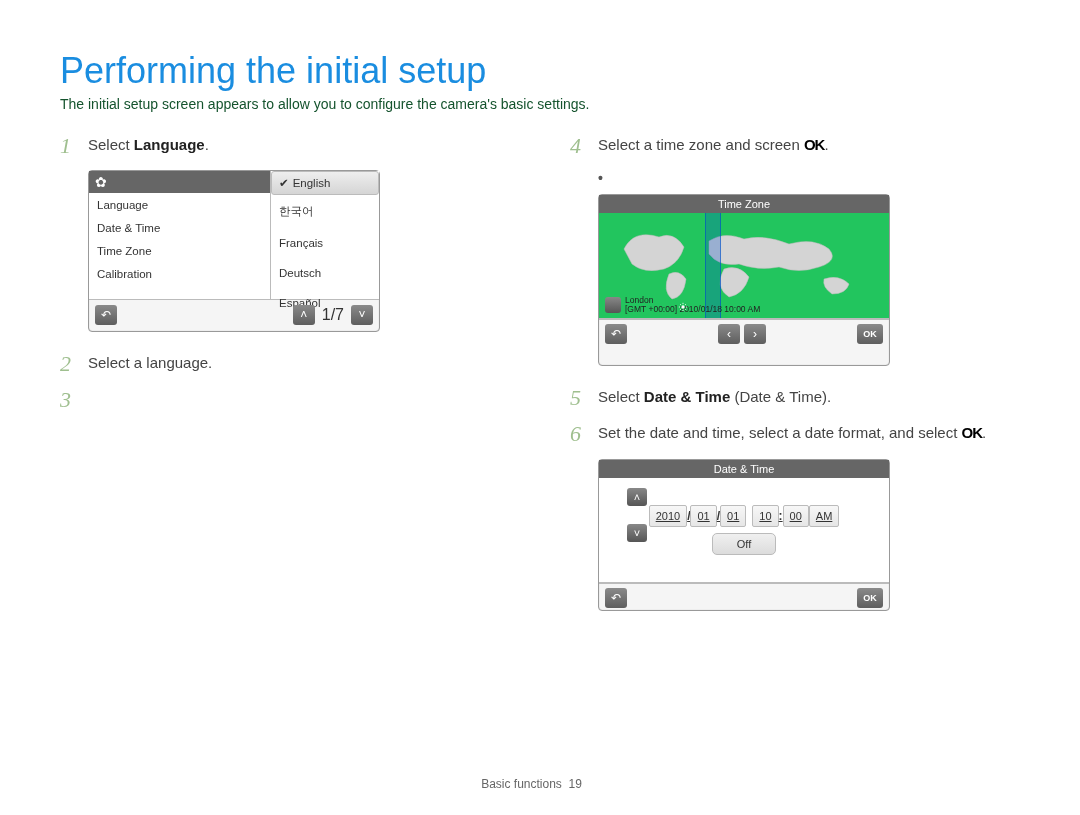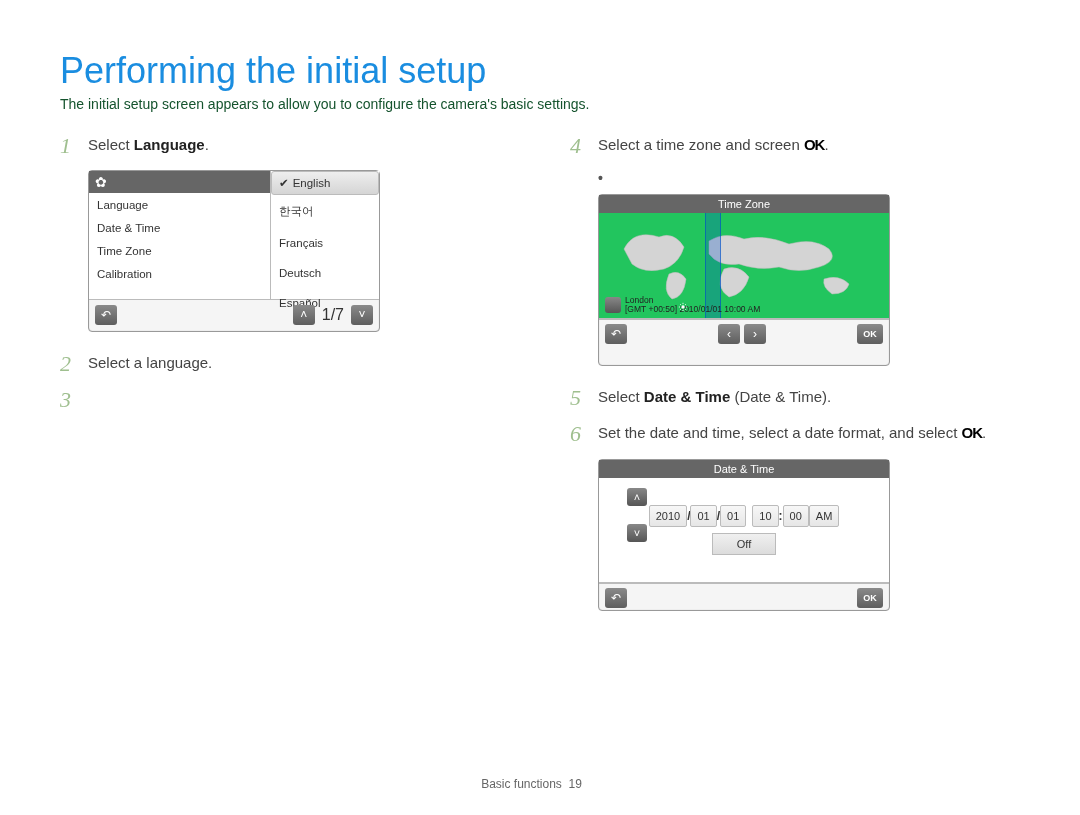--- a/index.html
+++ b/index.html
@@ -40,24 +40,24 @@
   .tz-info svg{width:10px;height:10px;}
   .tz-txt{font-size:8.5px;color:#222;line-height:1.1;}
   .dev2 .dev-foot,.dev3 .dev-foot{height:28px;}
   .nav-center{display:flex;gap:4px;}
   .ok-sq{width:26px;height:20px;background:linear-gradient(#8a8a8a,#5e5e5e);border-radius:3px;display:flex;align-items:center;justify-content:center;color:#fff;font-size:9px;font-weight:bold;}
   .dev3{width:290px;height:150px;}
   .dt-head{height:18px;background:#666;color:#fff;font-size:11px;text-align:center;line-height:18px;}
   .dt-body{height:104px;background:#fff;display:flex;flex-direction:column;align-items:center;justify-content:center;gap:6px;border-bottom:1px solid #bbb;position:relative;}
   .spin-col{position:absolute;left:28px;top:10px;display:flex;flex-direction:column;gap:18px;}
   .spin{width:20px;height:18px;background:linear-gradient(#888,#555);border-radius:3px;display:flex;align-items:center;justify-content:center;color:#fff;font-size:11px;}
-  .dt-row{display:flex;align-items:center;gap:0;font-size:12px;color:#333;}
+  .dt-row{display:flex;align-items:center;gap:0;font-size:12px;color:#333;text-decoration:underline;}
   .dt-cell{background:linear-gradient(#f7f7f7,#e6e6e6);border:1px solid #bbb;border-radius:2px;padding:4px 6px;font-size:11px;}
   .dt-sep{font-weight:bold;}
-  .off-btn{background:linear-gradient(#f0f0f0,#dcdcdc);border:1px solid #bbb;border-radius:0;padding:4px 24px;font-size:11px;}
+  .off-btn{background:linear-gradient(#f0f0f0,#dcdcdc);border:1px solid #bbb;border-radius:5px;padding:4px 24px;font-size:11px;}
   .footer{position:absolute;bottom:24px;left:0;right:17px;text-align:center;font-size:12px;color:#666;}
 </style>
 </head>
 <body>
 
 <div class="page">
   <div class="title">Performing the initial setup</div>
   <div class="intro">The initial setup screen appears to allow you to configure the camera's basic settings.</div>
 
   <div class="cols">
@@ -146,21 +146,21 @@
                     <line x1="19" y1="12" x2="22" y2="12"></line>
                     <line x1="5" y1="5" x2="7" y2="7"></line>
                     <line x1="17" y1="17" x2="19" y2="19"></line>
                     <line x1="5" y1="19" x2="7" y2="17"></line>
                     <line x1="17" y1="7" x2="19" y2="5"></line>
                   </g>
                 </svg>
             </div>
             <div class="tz-txt">
               <div>London</div>
-              <div>[GMT +00:50] 2010/01/01 10:00 AM</div>
+              <div>[GMT +00:00] 2010/01/18 10:00 AM</div>
             </div>
           </div>
         </div>
         <div class="dev-foot">
           <div class="btn-sq">↶</div>
           <div class="nav-center">
             <div class="btn-sq">‹</div>
             <div class="btn-sq">›</div>
           </div>
           <div class="ok-sq">OK</div>

